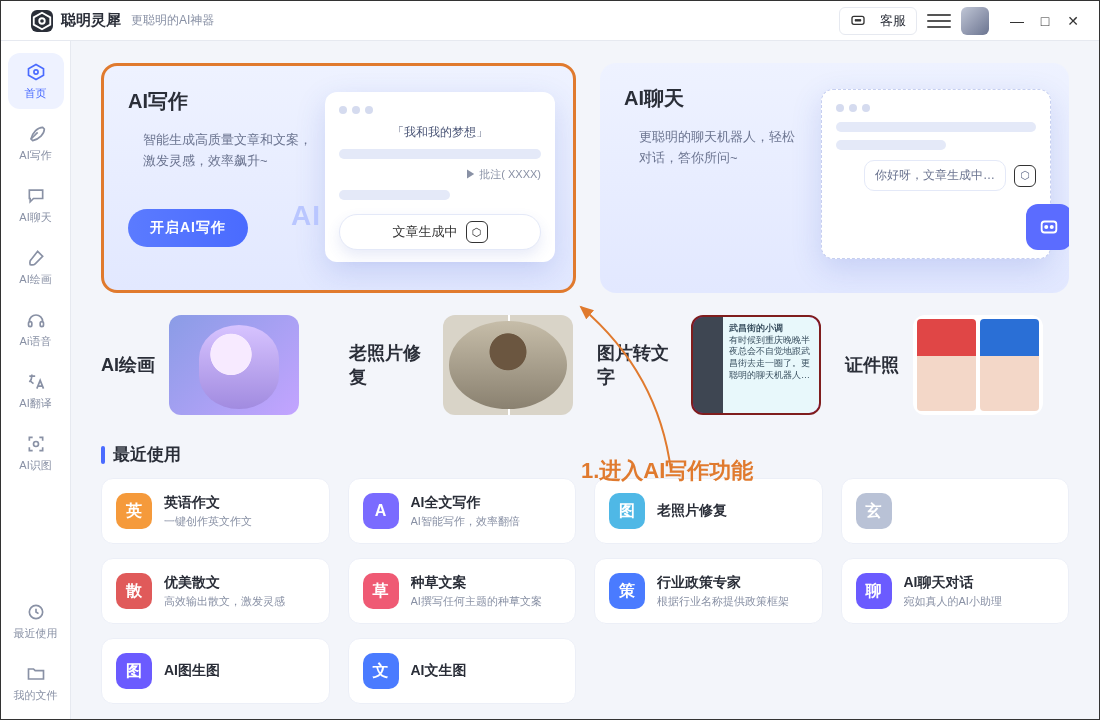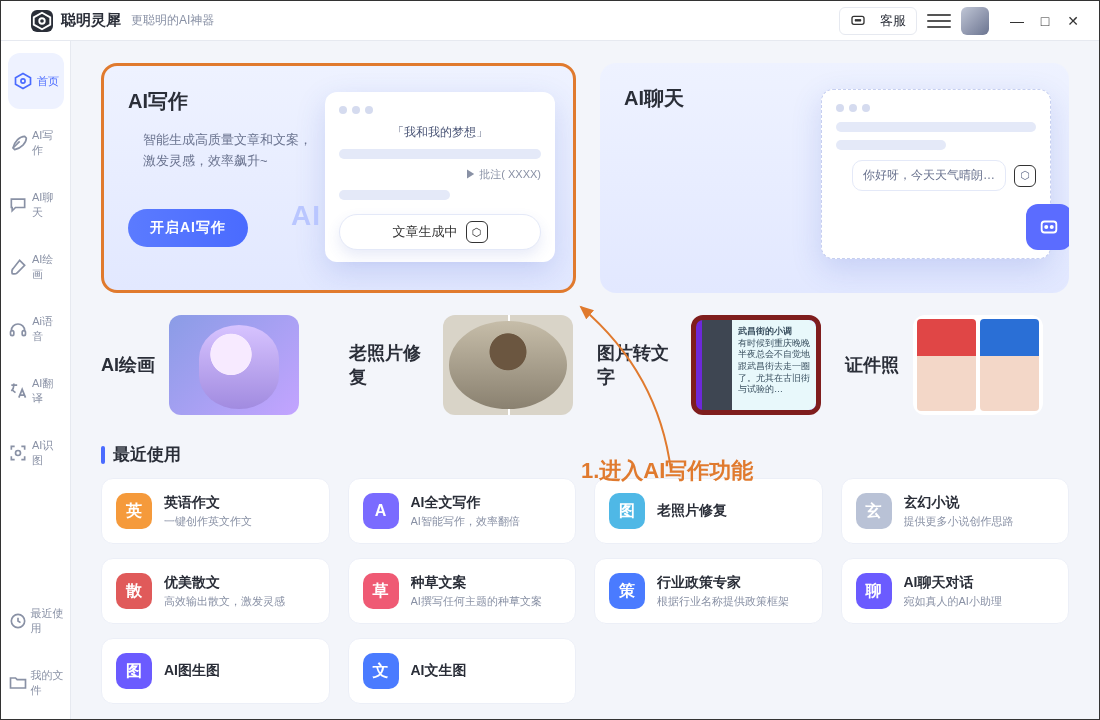--- a/index.html
+++ b/index.html
@@ -22,21 +22,21 @@
   .titlebar .tagline{font-size:12px;color:var(--muted);}
   .titlebar .spacer{flex:1;}
   .tb-btn{display:flex;align-items:center;gap:14px;font-size:13px;color:var(--text);border:1px solid var(--side-border);border-radius:6px;padding:4px 10px;margin-right:10px;cursor:pointer;}
   .tb-hamburger{width:24px;height:24px;display:flex;flex-direction:column;justify-content:center;gap:4px;margin-right:10px;cursor:pointer;}
   .tb-hamburger span{height:2px;background:#555;border-radius:2px;}
   .avatar{width:28px;height:28px;border-radius:6px;background:linear-gradient(135deg,#c0c6d6,#6b7490);margin-right:14px;}
   .winbtn{width:28px;height:28px;display:flex;align-items:center;justify-content:center;font-size:14px;color:#333;cursor:pointer;}
   
   .shell{display:flex;height:calc(720px - 40px);}
   .sidebar{width:70px;background:#fff;border-right:1px solid var(--side-border);display:flex;flex-direction:column;align-items:center;padding-top:12px;gap:6px;}
-  .side-item{width:56px;height:56px;border-radius:12px;display:flex;flex-direction:row;align-items:center;justify-content:center;gap:3px;font-size:11px;color:var(--muted);cursor:pointer;}
+  .side-item{width:56px;height:56px;border-radius:12px;display:flex;flex-direction:column;align-items:center;justify-content:center;gap:3px;font-size:11px;color:var(--muted);cursor:pointer;}
   .side-item.active{background:#eef2ff;color:var(--primary);}
   .side-item .ic{width:22px;height:22px;display:flex;align-items:center;justify-content:center;}
   .side-item svg{width:20px;height:20px;}
   .main{flex:1;overflow:auto;padding:22px 30px;}
   
   .hero-row{display:flex;gap:24px;}
   .hero{flex:1;background:linear-gradient(180deg,#eef2ff 0%, #e2e8ff 100%);border-radius:16px;padding:22px 24px;position:relative;height:230px;overflow:hidden;}
   .hero.boxed{border:3px solid var(--accent-orange);}
   .hero h3{margin:0 0 8px;font-size:20px;font-weight:800;color:var(--text);}
   .hero p{margin:15px;font-size:13px;color:#6b7490;line-height:1.6;max-width:190px;}
@@ -61,21 +61,21 @@
   
   .feat-row{display:flex;gap:24px;margin-top:22px;}
   .feat{flex:1;display:flex;align-items:center;gap:14px;}
   .feat h4{margin:0;font-size:18px;font-weight:800;color:var(--text);}
   .thumb{width:130px;height:100px;border-radius:12px;background:#dfe4f3;flex-shrink:0;position:relative;overflow:hidden;}
   .thumb.drawing{background:linear-gradient(135deg,#8a9ce6 0%,#c3a4ff 100%);}
   .thumb.drawing::after{content:"";position:absolute;inset:10px 20px 6px 30px;border-radius:50%/40%;background:radial-gradient(circle at 40% 35%, #f7eaff 0 28%, transparent 29%),linear-gradient(180deg,#d7c3ff,#a18be0);}
   .thumb.photo{background:#d9d4c8;}
   .thumb.photo::before{content:"";position:absolute;left:50%;top:0;bottom:0;width:2px;background:#fff;}
   .thumb.photo::after{content:"";position:absolute;inset:6px;border-radius:50%;background:radial-gradient(circle at 50% 35%, #6b5640 0 22%, transparent 23%),linear-gradient(180deg,#c6bda9,#8a8170);}
-  .thumb.doc{background:#6d28d9;border:5px solid #7f1d1d;display:flex;padding-left:6px;}
+  .thumb.doc{background:#a21caf;border:2px solid #7f1d1d;display:flex;}
   .thumb.doc::before{content:"";width:30px;background:#3e4652;}
   .thumb.doc .paper{flex:1;background:#e8f8fb;padding:6px;font-size:9px;color:#3a5060;line-height:1.3;}
   .thumb.idpic{background:#fff;display:flex;gap:4px;padding:4px;}
   .thumb.idpic .p{flex:1;border-radius:4px;}
   .thumb.idpic .p.r{background:linear-gradient(180deg,#e04646 0 40%,#f3d7c8 0);}
   .thumb.idpic .p.b{background:linear-gradient(180deg,#2a6fd6 0 40%,#f3d7c8 0);}
   
   .section-title{display:flex;align-items:center;gap:8px;margin:28px 0 12px;font-size:17px;font-weight:800;color:var(--text);}
   .section-title::before{content:"";width:4px;height:18px;border-radius:3px;background:var(--primary);}
   .grid{display:grid;grid-template-columns:repeat(4,1fr);gap:14px 18px;}
@@ -231,31 +231,35 @@
           <div class="pill">
             <span>文章生成中</span>
             <span class="pill-logo">⬡</span>
           </div>
           <div class="ai-badge">AI</div>
         </div>
       </div>
 
       <div class="hero">
         <h3>AI聊天</h3>
+        <p>
+          <span>更聪明的聊天机器人，轻松</span><br>
+          <span>对话，答你所问~</span>
+        </p>
 
         <div class="mock chat-mock">
           <div class="dots">
               <span></span>
               <span></span>
               <span></span>
             </div>
           <div class="ghost"></div>
             <div class="ghost short"></div>
           <div class="bubble right">
-            <span class="bub">你好呀，今天天气晴朗…</span>
+            <span class="bub">你好呀，文章生成中…</span>
             <span class="pill-logo" style="width:22px;height:22px;border:1.5px solid #333;border-radius:6px;display:inline-flex;align-items:center;justify-content:center;font-size:11px">⬡</span>
           </div>
           <div class="ai-float">
             <svg width="22" height="22" viewBox="0 0 24 24" fill="none" stroke="#fff" stroke-width="2">
                 <rect x="4" y="6" width="16" height="12" rx="3"></rect>
                 <circle cx="9" cy="12" r="1.2" fill="#fff"></circle>
                 <circle cx="15" cy="12" r="1.2" fill="#fff"></circle>
               </svg>
           </div>
         </div>
@@ -269,21 +273,21 @@
       </div>
       <div class="feat">
         <h4>老照片修复</h4>
         <div class="thumb photo"></div>
       </div>
       <div class="feat">
         <h4>图片转文字</h4>
         <div class="thumb doc">
           <div class="paper">
             <b>武昌街的小调</b><br>
-            <span>有时候到重庆晚晚半夜总会不自觉地跟武昌街去走一圈了。尤其在古旧街与试验的…</span>
+            <span>有时候到重庆晚晚半夜总会不自觉地跟武昌街去走一圈了。更聪明的聊天机器人…</span>
           </div>
         </div>
       </div>
       <div class="feat">
         <h4>证件照</h4>
         <div class="thumb idpic">
             <div class="p r"></div>
             <div class="p b"></div>
           </div>
       </div>
@@ -306,24 +310,20 @@
           </div>
         </div>
         <div class="tile">
           <div class="ticon" style="background:#4fb8e6">图</div>
           <div class="tlabels">
             <div class="tname">老照片修复</div>
           </div>
         </div>
         <div class="tile">
           <div class="ticon" style="background:#b9c2d6">玄</div>
-          <div class="tlabels">
-            <div class="tname">玄幻小说</div>
-            <div class="tdesc">提供更多小说创作思路</div>
-          </div>
         </div>
         <div class="tile">
           <div class="ticon" style="background:#e05a5a">散</div>
           <div class="tlabels">
             <div class="tname">优美散文</div>
             <div class="tdesc">高效输出散文，激发灵感</div>
           </div>
         </div>
         <div class="tile">
           <div class="ticon" style="background:#ef5a74">草</div>

